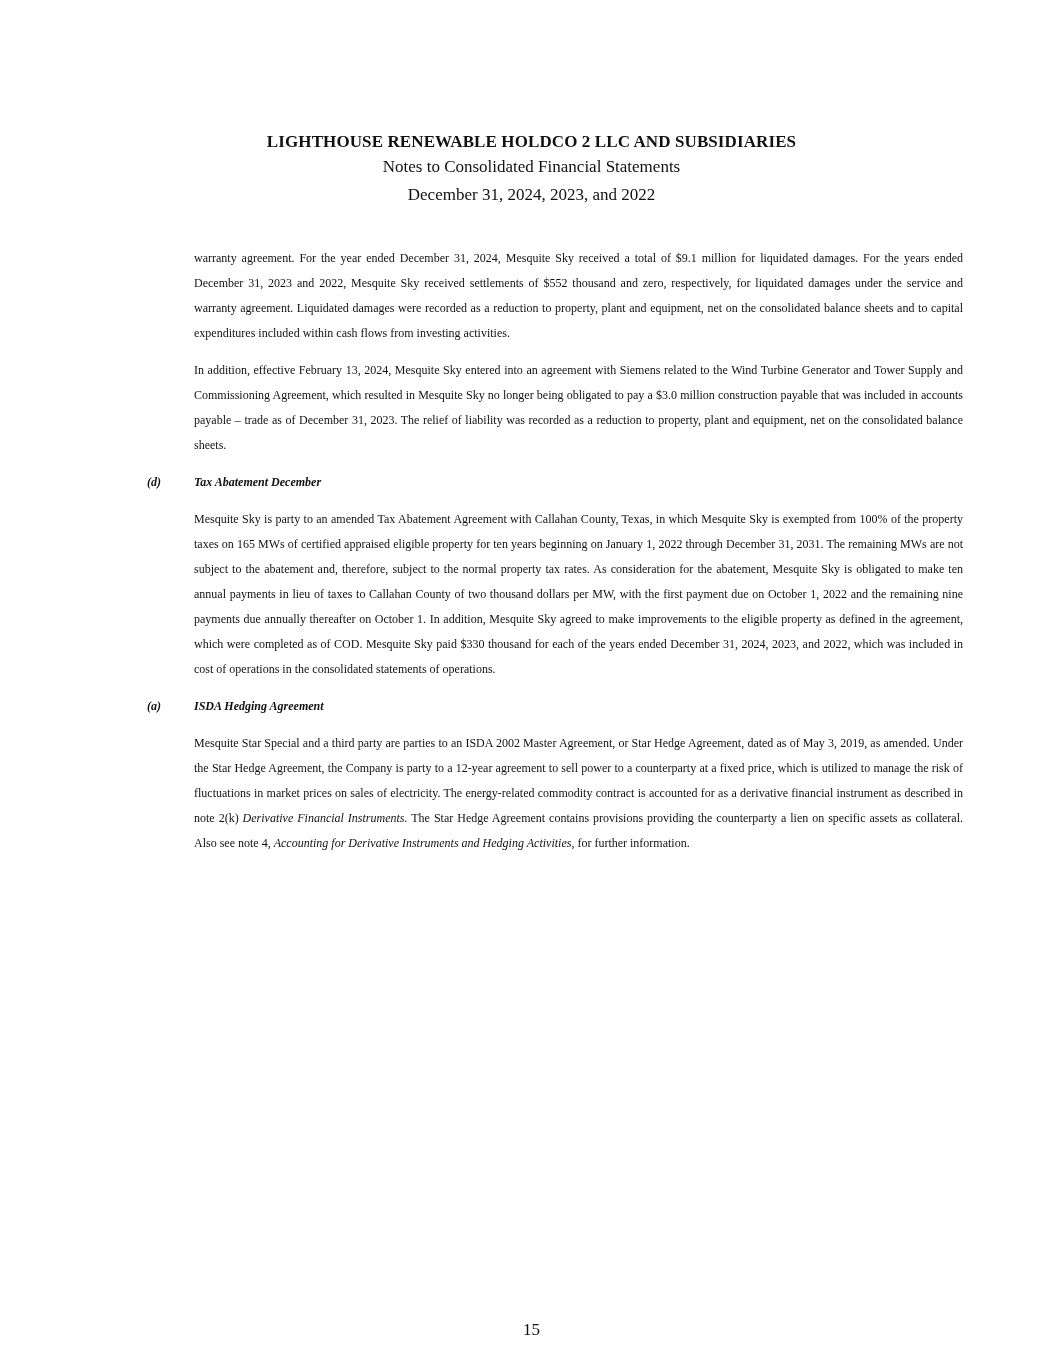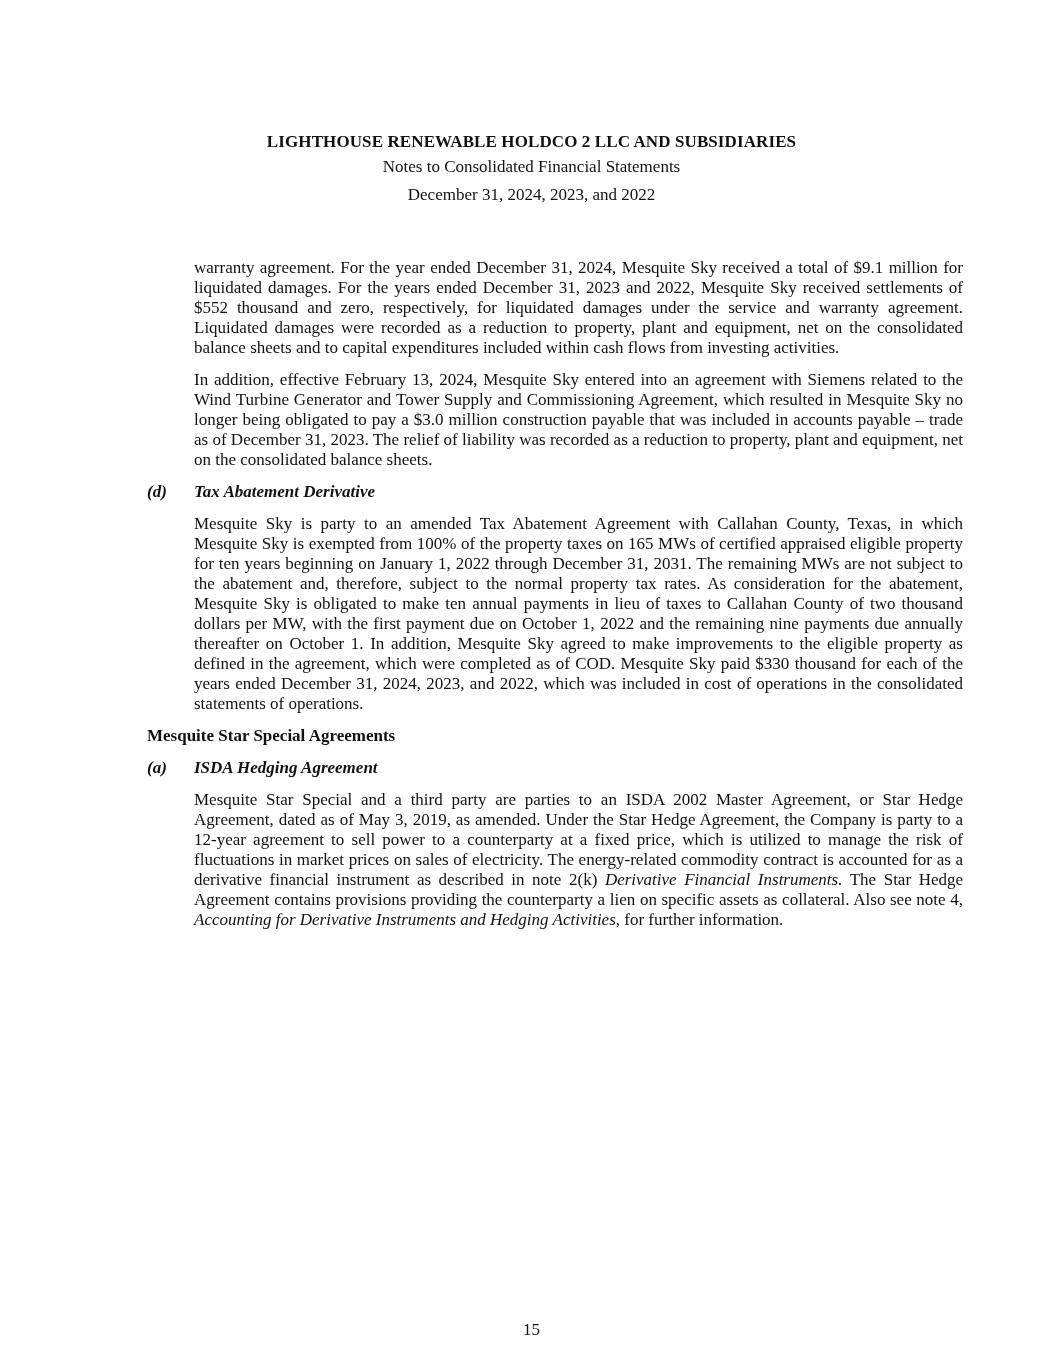--- a/index.html
+++ b/index.html
@@ -4,21 +4,21 @@
   <style>
     html, body { margin: 0; padding: 0; background: #ffffff; }
     body {
       width: 1055px; height: 1365px; position: relative; overflow: hidden;
       font-family: "Liberation Serif", "DejaVu Serif", serif;
       color: #111111;
     }
     .header { position: absolute; top: 130px; left: 0; width: 1063px; text-align: center; }
     .h-title { font-weight: bold; font-size: 17px; line-height: 23px; letter-spacing: 0.1px; }
     .h-sub { font-size: 17px; line-height: 28px; }
-    .content { position: absolute; top: 258px; left: 147px; width: 816px; font-size: 17px; line-height: 20px; }
+    .content { position: absolute; top: 246px; left: 147px; width: 816px; font-size: 12px; line-height: 25px; }
     .para { margin: 0 0 12px 47px; text-align: justify; text-align-last: left; }
     .sec-head { display: flex; margin: 0 0 12px 0; font-style: italic; font-weight: bold; }
     .sec-letter { width: 47px; flex: none; }
     .group-head { font-weight: bold; margin: 0 0 12px 0; }
     .page-num { position: absolute; top: 1320px; left: 0; width: 1063px; text-align: center; font-size: 17px; }
     i { font-style: italic; }
   </style>
 </head>
 <body>
 
@@ -27,25 +27,24 @@
   <div class="h-sub">Notes to Consolidated Financial Statements</div>
   <div class="h-sub">December 31, 2024, 2023, and 2022</div>
 </div>
 
 <div class="content">
   <p class="para">warranty agreement. For the year ended December 31, 2024, Mesquite Sky received a total of $9.1 million for liquidated damages. For the years ended December 31, 2023 and 2022, Mesquite Sky received settlements of $552 thousand and zero, respectively, for liquidated damages under the service and warranty agreement. Liquidated damages were recorded as a reduction to property, plant and equipment, net on the consolidated balance sheets and to capital expenditures included within cash flows from investing activities.</p>
   <p class="para">In addition, effective February 13, 2024, Mesquite Sky entered into an agreement with Siemens related to the Wind Turbine Generator and Tower Supply and Commissioning Agreement, which resulted in Mesquite Sky no longer being obligated to pay a $3.0 million construction payable that was included in accounts payable – trade as of December 31, 2023. The relief of liability was recorded as a reduction to property, plant and equipment, net on the consolidated balance sheets.</p>
 
   <div class="sec-head">
     <span class="sec-letter">(d)</span>
-    <span>Tax Abatement Derivative</span>
+    <span>Tax Abatement December</span>
   </div>
   <p class="para">Mesquite Sky is party to an amended Tax Abatement Agreement with Callahan County, Texas, in which Mesquite Sky is exempted from 100% of the property taxes on 165 MWs of certified appraised eligible property for ten years beginning on January 1, 2022 through December 31, 2031. The remaining MWs are not subject to the abatement and, therefore, subject to the normal property tax rates. As consideration for the abatement, Mesquite Sky is obligated to make ten annual payments in lieu of taxes to Callahan County of two thousand dollars per MW, with the first payment due on October 1, 2022 and the remaining nine payments due annually thereafter on October 1. In addition, Mesquite Sky agreed to make improvements to the eligible property as defined in the agreement, which were completed as of COD. Mesquite Sky paid $330 thousand for each of the years ended December 31, 2024, 2023, and 2022, which was included in cost of operations in the consolidated statements of operations.</p>
 
-  <div class="group-head">Mesquite Star Special Agreements</div>
 
   <div class="sec-head">
     <span class="sec-letter">(a)</span>
     <span>ISDA Hedging Agreement</span>
   </div>
   <p class="para"><span>Mesquite Star Special and a third party are parties to an ISDA 2002 Master Agreement, or Star Hedge Agreement, dated as of May 3, 2019, as amended. Under the Star Hedge Agreement, the Company is party to a 12-year agreement to sell power to a counterparty at a fixed price, which is utilized to manage the risk of fluctuations in market prices on sales of electricity. The energy-related commodity contract is accounted for as a derivative financial instrument as described in note 2(k) </span><i>Derivative Financial Instruments.</i><span> The Star Hedge Agreement contains provisions providing the counterparty a lien on specific assets as collateral. Also see note 4, </span><i>Accounting for Derivative Instruments and Hedging Activities</i><span>, for further information.</span></p>
 </div>
 
 <div class="page-num">15</div>
 

